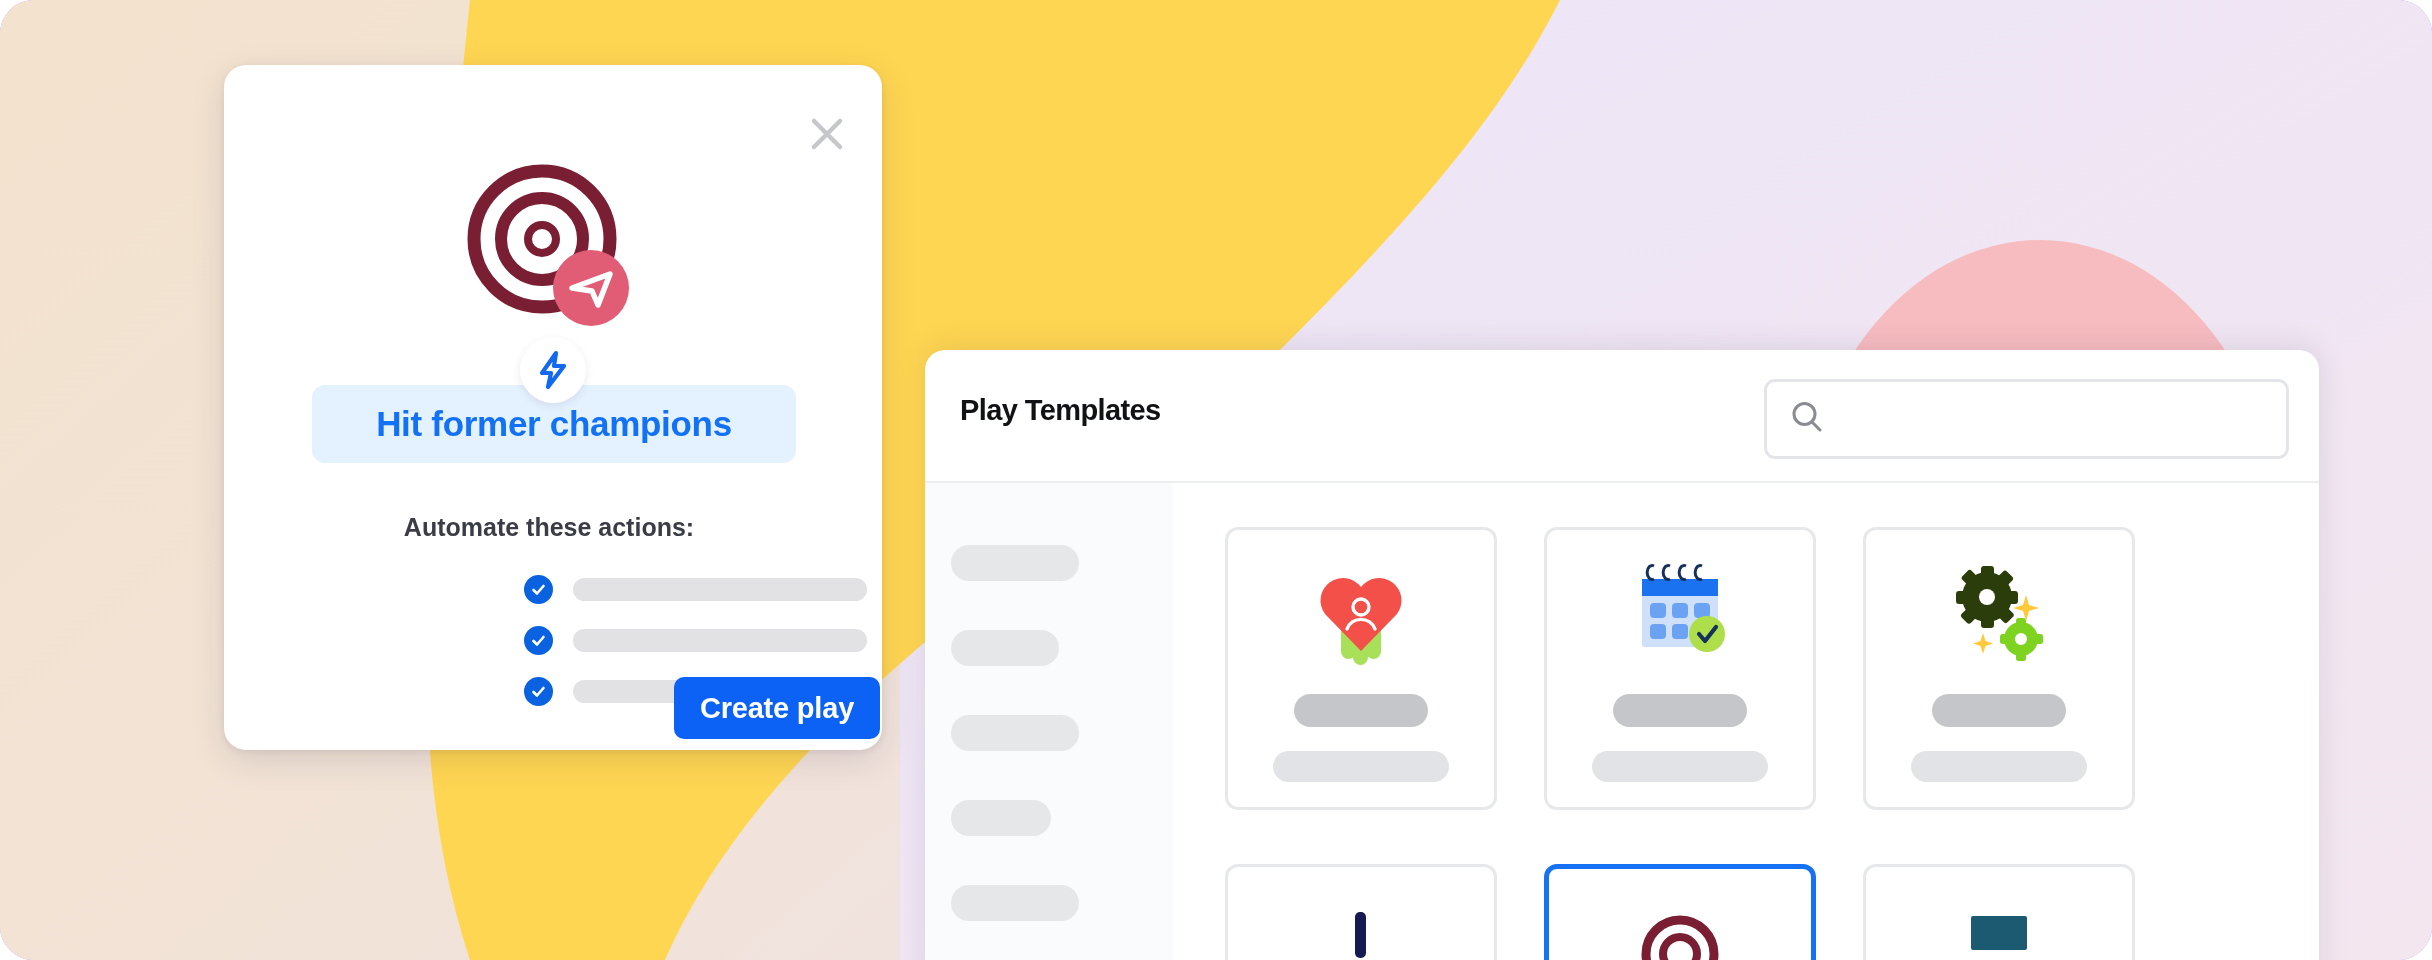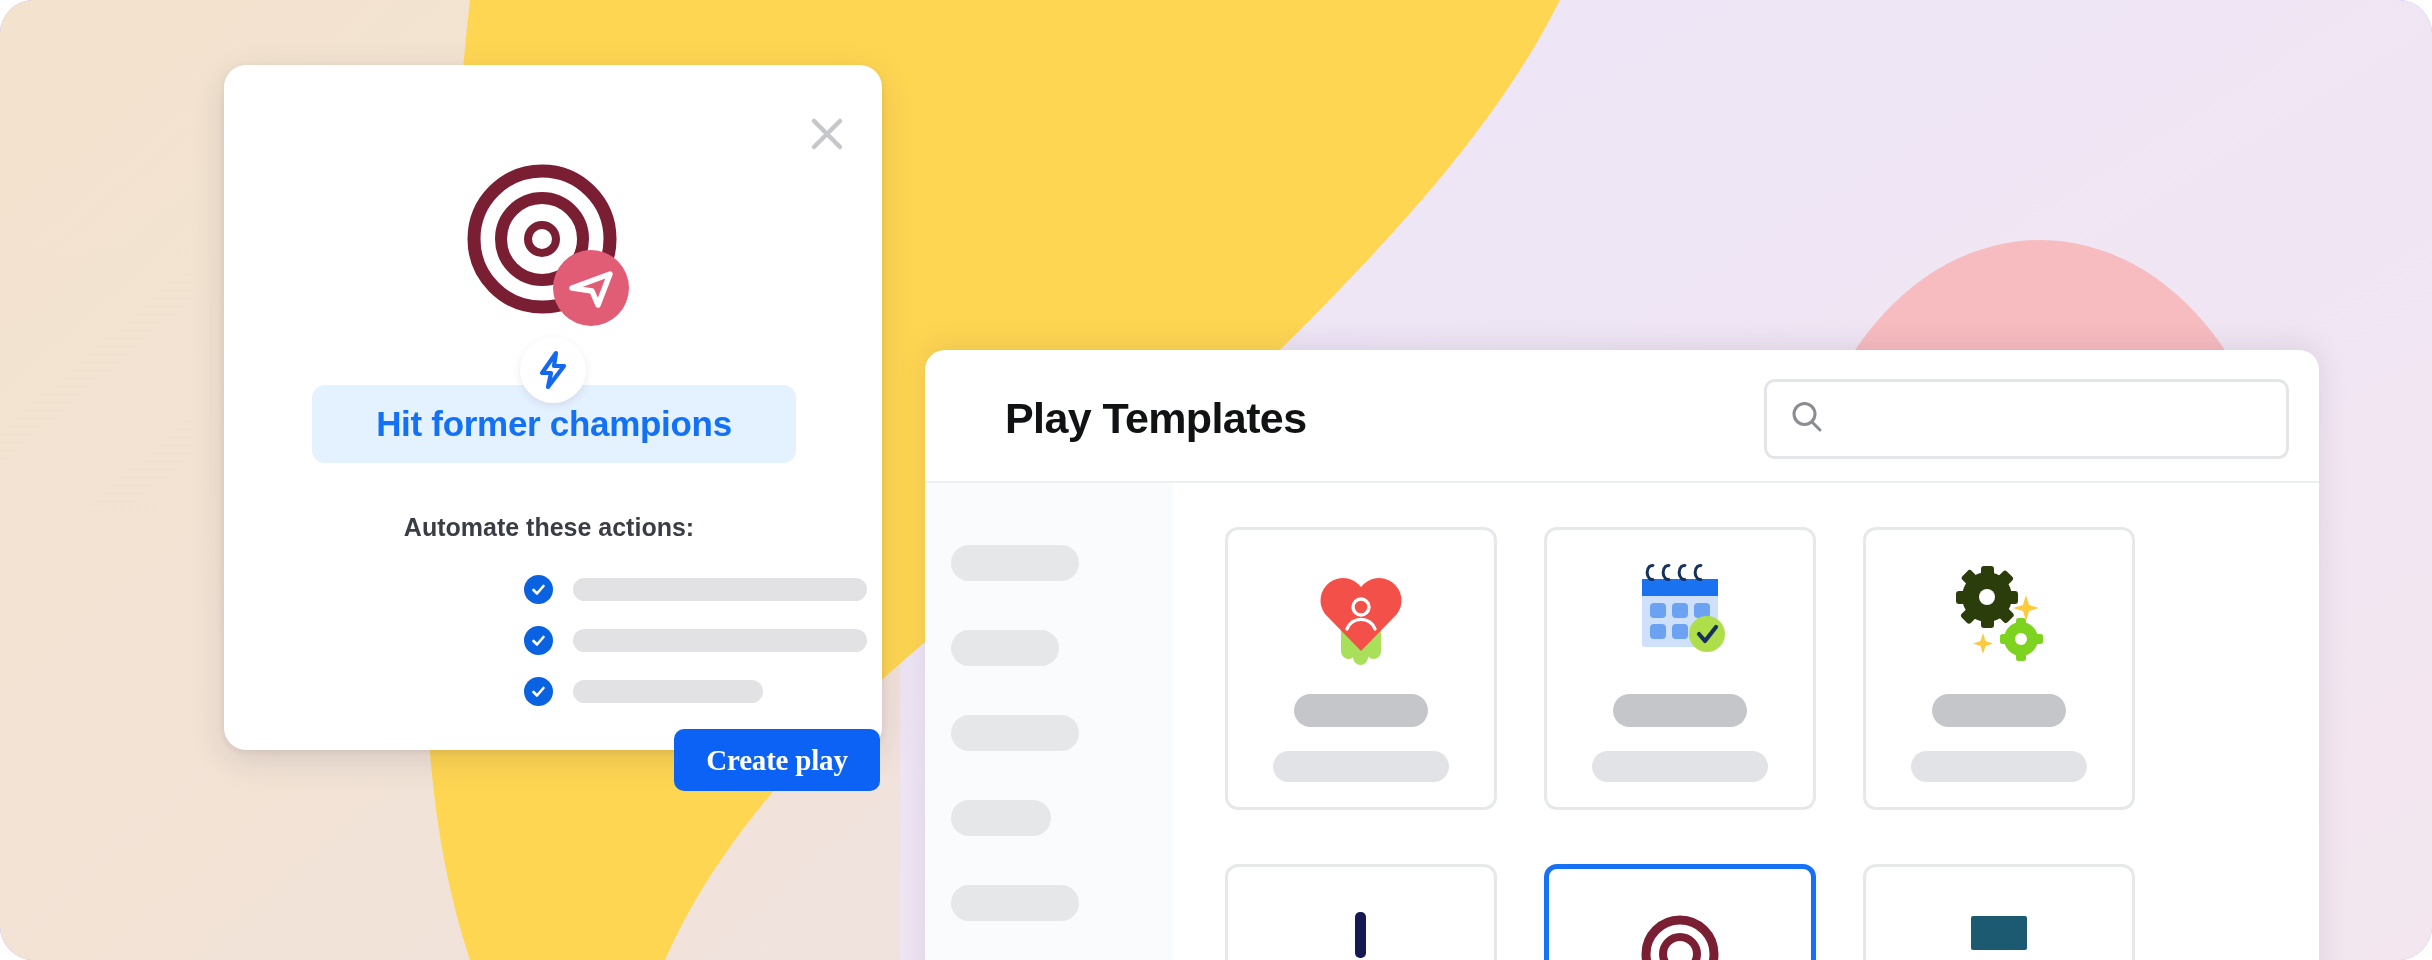--- a/index.html
+++ b/index.html
@@ -100,27 +100,27 @@
   }
   .action-bar{
     height:23px;
     border-radius:12px;
     background:#e2e2e5;
     margin-left:20px;
   }
 
   #create-play-btn{
     position:absolute;
-    left:450px; top:664px;
+    left:450px; top:612px;
     width:206px; height:62px;
     background:#0c62f5;
     border:none;
     border-radius:10px;
     color:#ffffff;
-    font-family:Liberation Serif, serif;
+    font-family:Liberation Sans, sans-serif;
     font-size:29px;
     font-weight:bold;
     cursor:pointer;
     letter-spacing:-.2px;
   }
 
   
   #templates-panel{
     position:absolute;
     left:925px; top:350px;
@@ -131,24 +131,23 @@
     overflow:hidden;
     z-index:7;
   }
   #panel-header{
     position:relative;
     height:133px;
     border-bottom:2px solid #eceef0;
   }
   #panel-title{
     position:absolute; left:35px; top:44px;
-    font-size:43px; font-weight:bold;
+    font-size:29px; font-weight:bold;
     color:#101214;
     letter-spacing:-.6px;
-    margin-left:45px;
   }
   #search-box{
     position:absolute; right:30px; top:29px;
     width:525px; height:80px;
     background:#ffffff;
     border:3px solid #e3e5e8;
     border-radius:11px;
     display:flex; align-items:center;
     padding-left:23px;
   }

